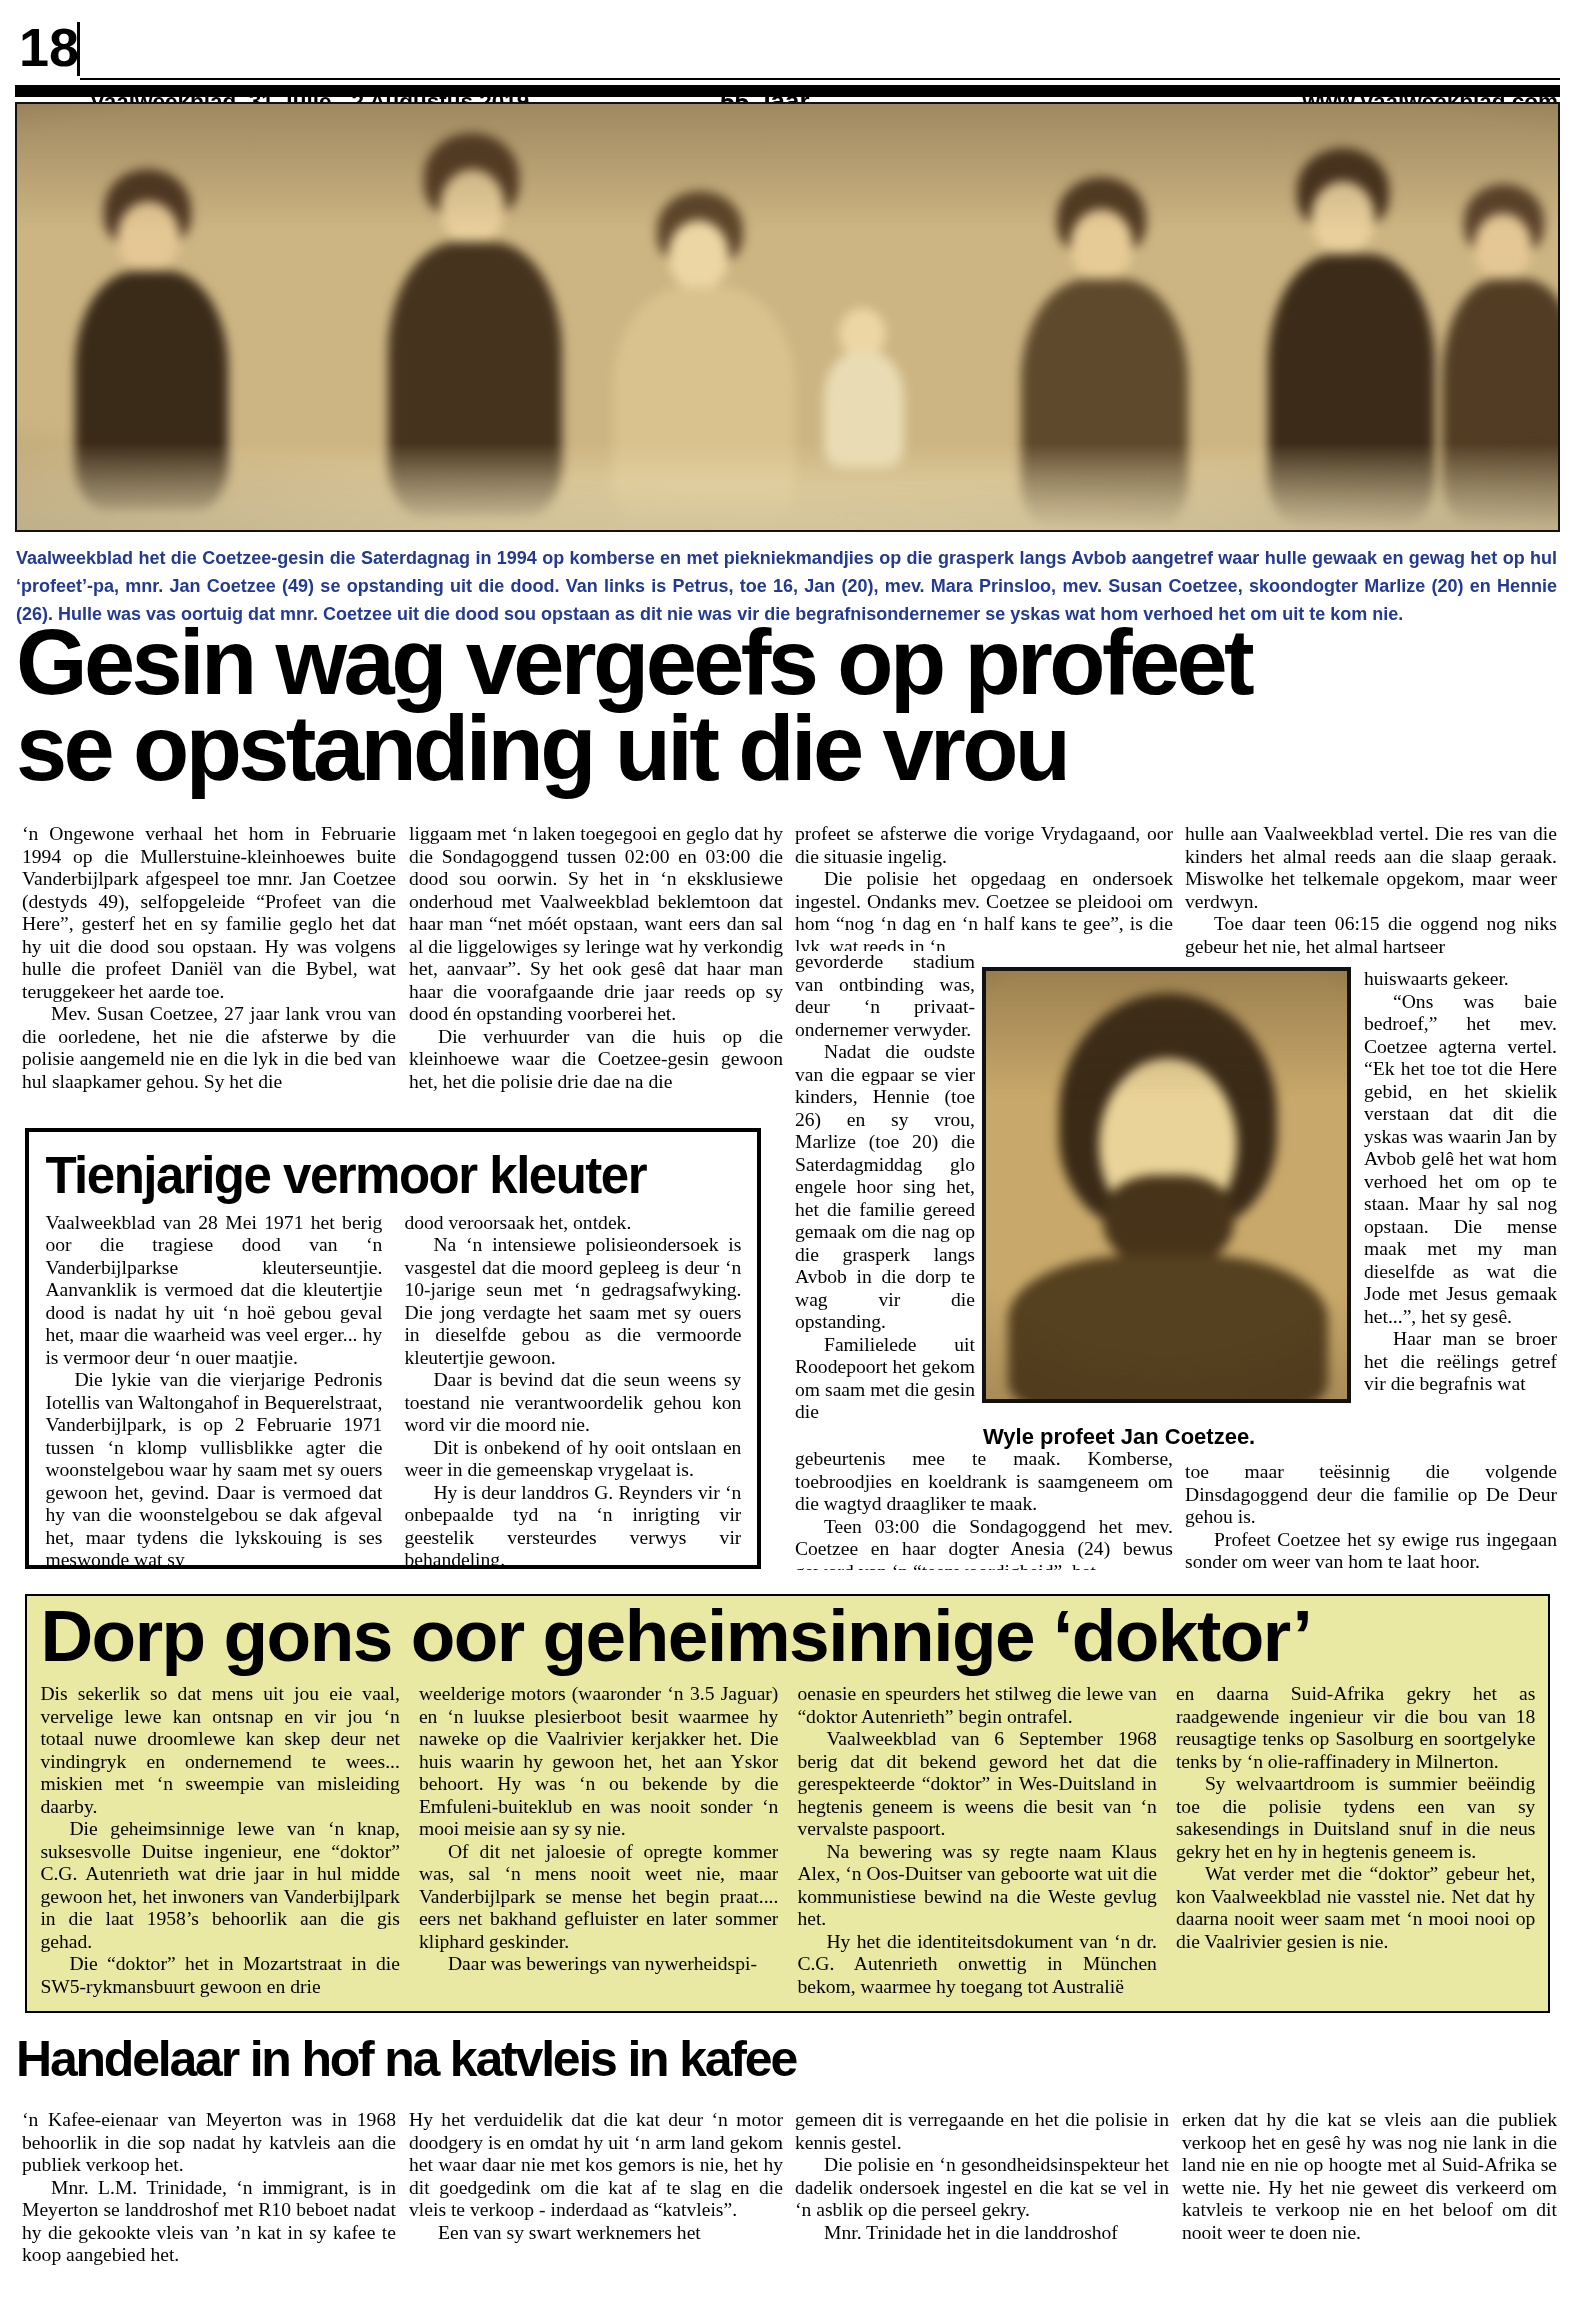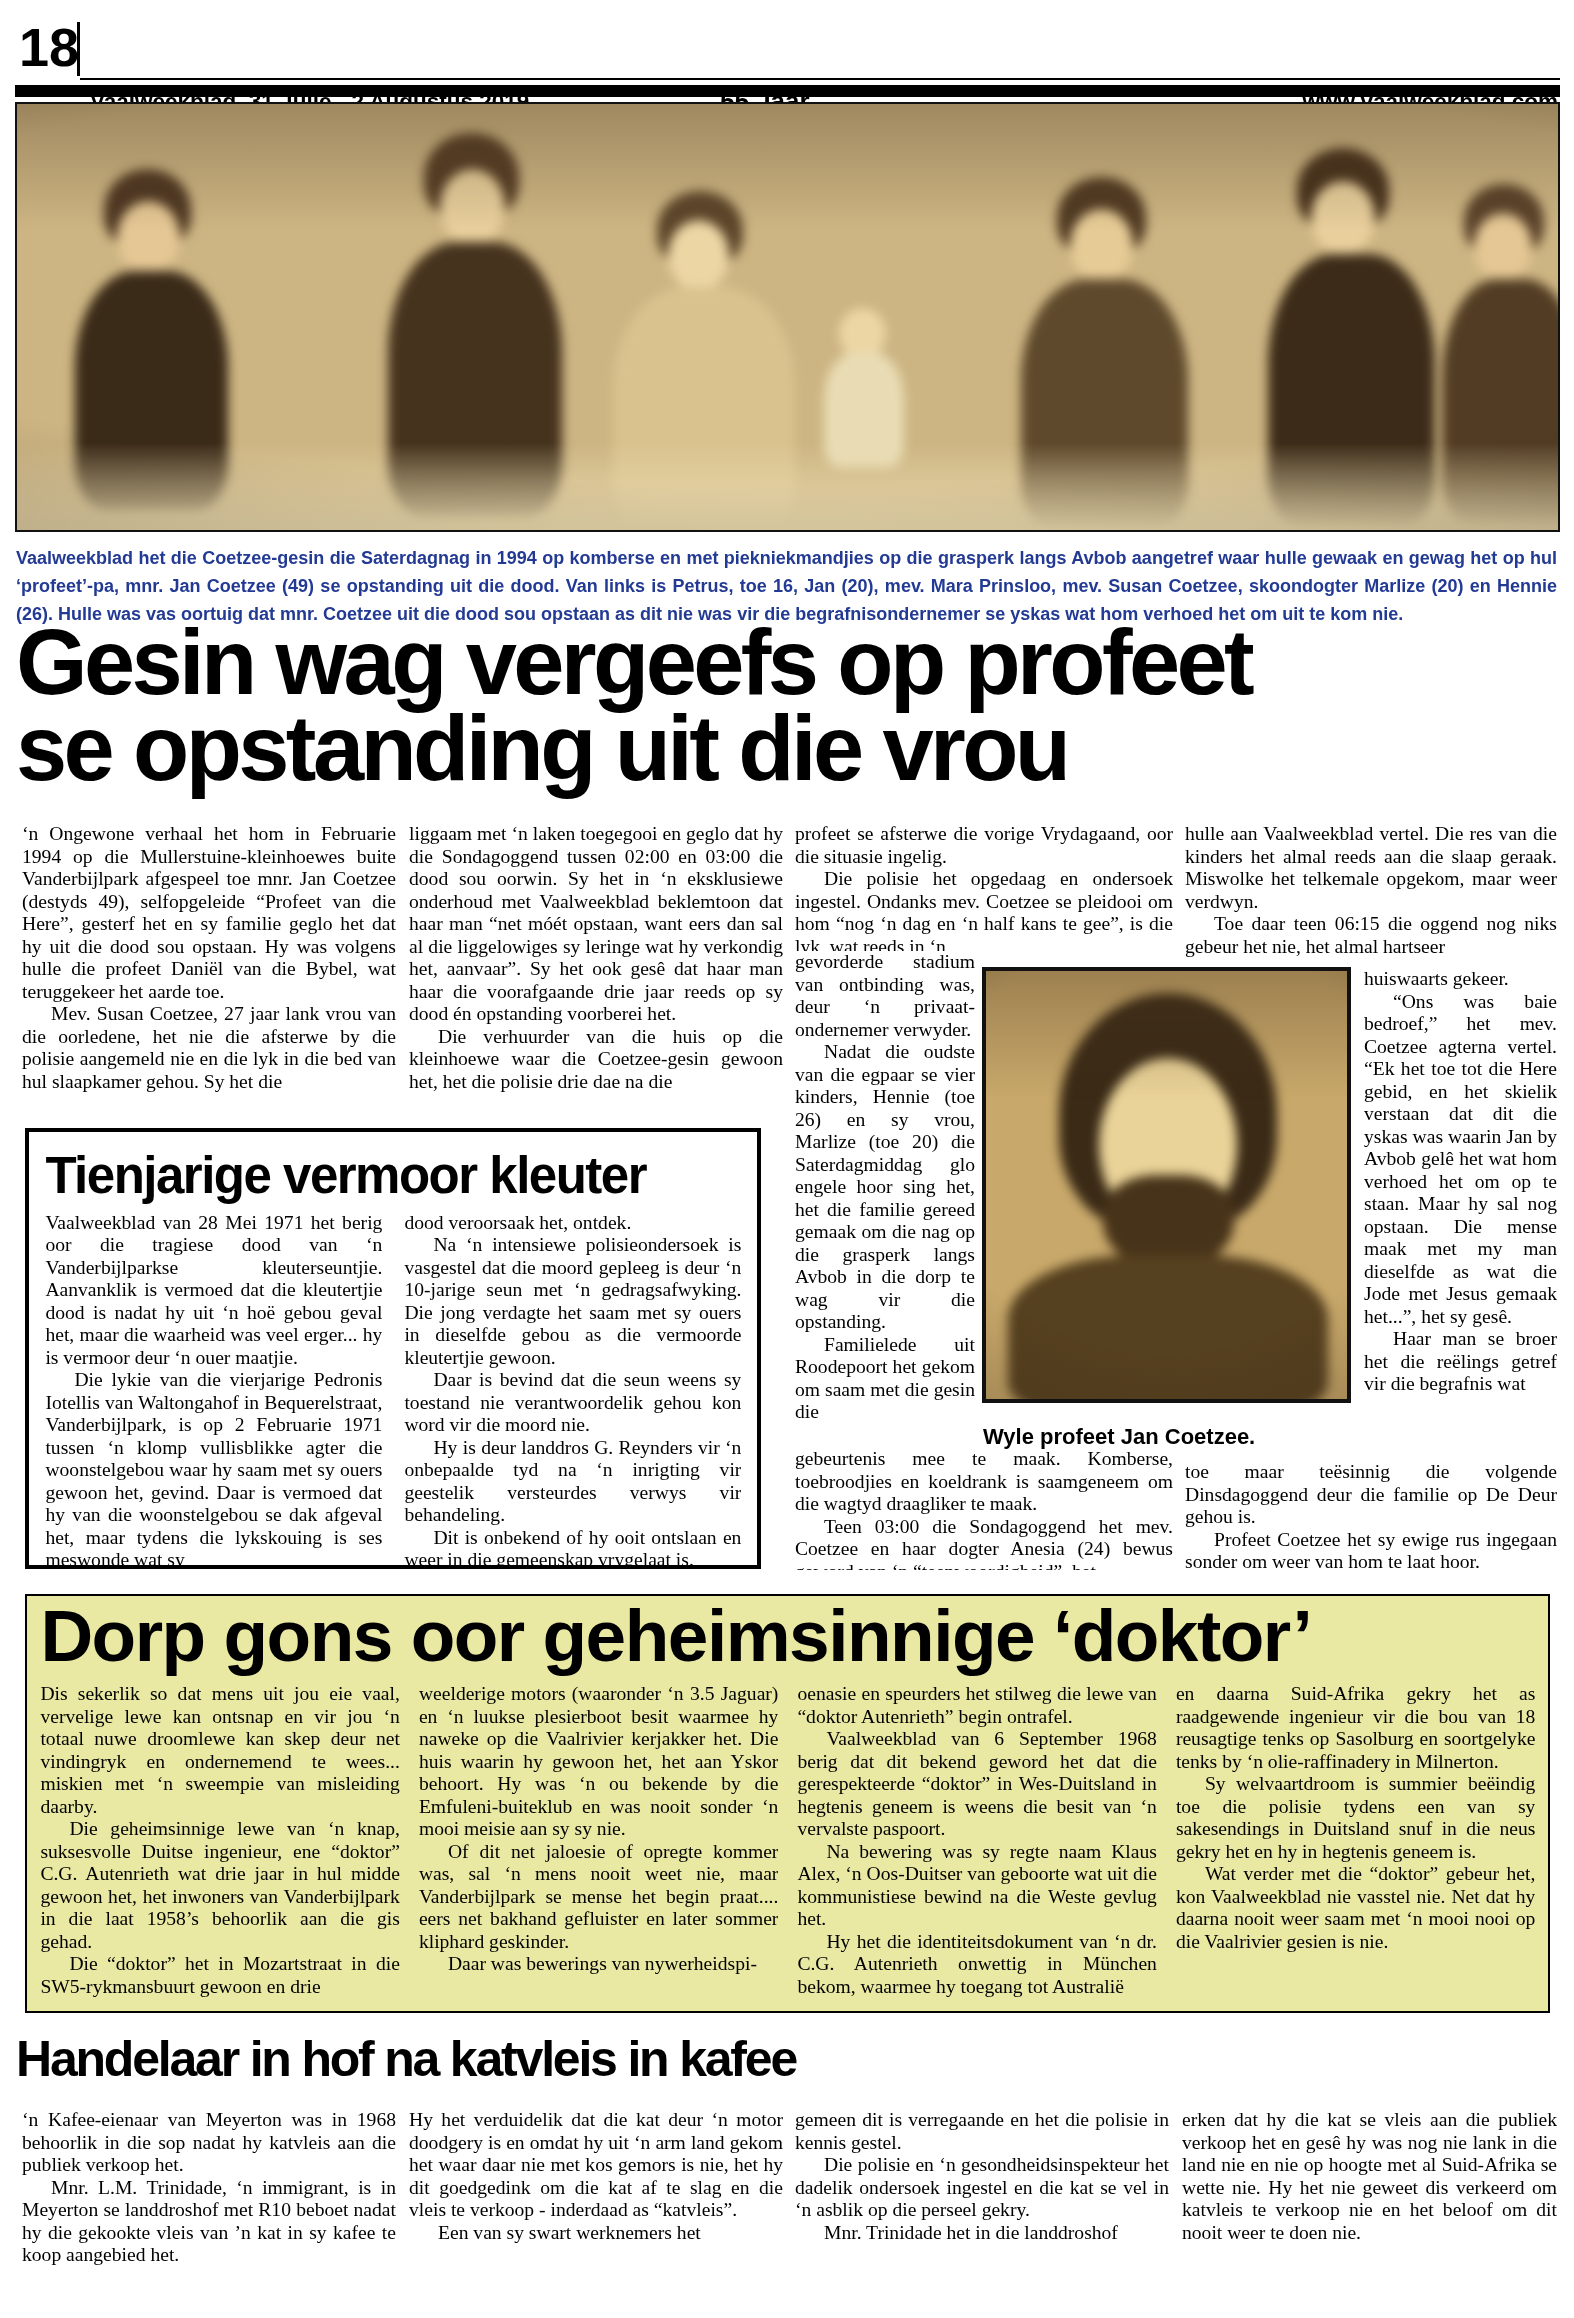--- a/index.html
+++ b/index.html
@@ -158,22 +158,22 @@
     <div class="headline h-kleuter">Tienjarige vermoor kleuter</div>
     <div class="box-cols" style="margin-top:8.7px;height:353px;">
       <div class="copy">
           <p>Vaalweekblad van 28 Mei 1971 het berig oor die tragiese dood van ‘n Vanderbijlparkse kleuterseuntjie. Aanvanklik is vermoed dat die kleutertjie dood is nadat hy uit ‘n hoë gebou geval het, maar die waarheid was veel erger... hy is vermoor deur ‘n ouer maatjie.</p>
           <p>Die lykie van die vierjarige Pedronis Iotellis van Waltongahof in Bequerelstraat, Vanderbijlpark, is op 2 Februarie 1971 tussen ‘n klomp vullisblikke agter die woonstelgebou waar hy saam met sy ouers gewoon het, gevind. Daar is vermoed dat hy van die woonstelgebou se dak afgeval het, maar tydens die lykskouing is ses meswonde wat sy</p>
         </div>
       <div class="copy">
           <p>dood veroorsaak het, ontdek.</p>
           <p>Na ‘n intensiewe polisieondersoek is vasgestel dat die moord gepleeg is deur ‘n 10-jarige seun met ‘n gedragsafwyking. Die jong verdagte het saam met sy ouers in dieselfde gebou as die vermoorde kleutertjie gewoon.</p>
           <p>Daar is bevind dat die seun weens sy toestand nie verantwoordelik gehou kon word vir die moord nie.</p>
+          <p>Dit is onbekend of hy ooit ontslaan en weer in die gemeenskap vrygelaat is.</p>
           <p>Hy is deur landdros G. Reynders vir ‘n onbepaalde tyd na ‘n inrigting vir geestelik versteurdes verwys vir behandeling.</p>
-          <p>Dit is onbekend of hy ooit ontslaan en weer in die gemeenskap vrygelaat is.</p>
         </div>
     </div>
   </div>
 
   <div class="abs ybox" style="left:25.4px;top:1594px;width:1525px;height:419px;background:#e9e9a3;padding:2.9px 13px;">
     <div class="headline h-doktor">Dorp gons oor geheimsinnige ‘doktor’</div>
     <div class="box-cols" style="margin-top:10.2px;height:318px;gap:19px;">
       <div class="copy">
           <p>Dis sekerlik so dat mens uit jou eie vaal, vervelige lewe kan ontsnap en vir jou ‘n totaal nuwe droomlewe kan skep deur net vindingryk en ondernemend te wees... miskien met ‘n sweempie van misleiding daarby.</p>
           <p>Die geheimsinnige lewe van ‘n knap, suksesvolle Duitse ingenieur, ene “doktor” C.G. Autenrieth wat drie jaar in hul midde gewoon het, het inwoners van Vanderbijlpark in die laat 1958’s behoorlik aan die gis gehad.</p>

